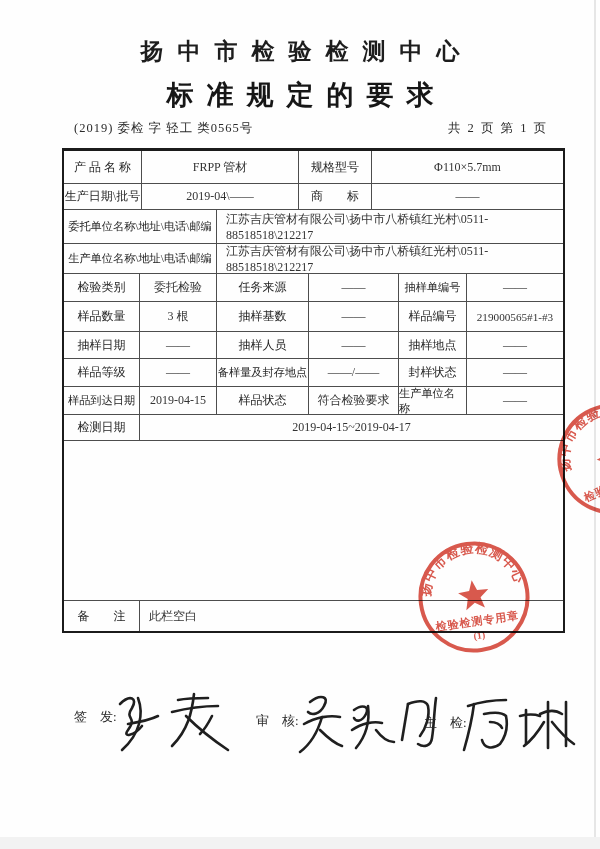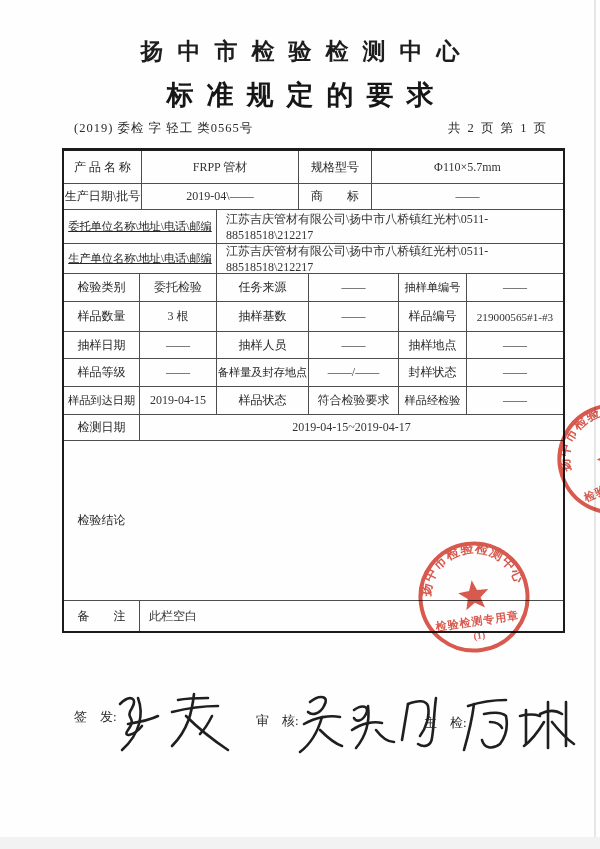--- a/index.html
+++ b/index.html
@@ -25,21 +25,21 @@
   .row{display:flex;border-top:1px solid #4d4d4d;box-sizing:border-box;}
   .row:first-child{border-top:none;}
   .cell{border-left:1px solid #4d4d4d;box-sizing:border-box;display:flex;
         align-items:center;justify-content:center;overflow:hidden;}
   .cell:first-child{border-left:none;}
   .lbl{font-size:12px;color:#262626;}
   .val{font-size:12px;color:#333;}
   .left{justify-content:flex-start;padding-left:9px;text-align:left;}
   .small{font-size:11.2px;letter-spacing:0;}
   .w77{width:77px;flex:none;} .w157{width:157px;flex:none;} .w73{width:73px;flex:none;}
-  .w152{width:152px;flex:none;text-decoration:underline;} .w75{width:75px;flex:none;} .wv77{width:77px;flex:none;}
+  .w152{width:152px;flex:none;} .w75{width:75px;flex:none;} .wv77{width:77px;flex:none;}
   .w92{width:92px;flex:none;} .w90{width:90px;flex:none;} .w68{width:68px;flex:none;}
   .grow{flex:1 1 auto;}
   .h32{height:32px;} .h26{height:26px;} .h34{height:34px;} .h30{height:30px;}
   .h28{height:28px;} .h27{height:27px;} .h55{height:55px;} .h160{height:160px;} .h31{height:31px;}
 
   .concl-cell{position:relative;}
   .concl-text{position:absolute;left:9px;top:44px;font-size:11.8px;color:#2e2e2e;}
   .seal-note{position:absolute;right:12px;top:100px;font-size:11.5px;color:#3a3a3a;}
   .sign-date{position:absolute;right:12px;top:124px;font-size:11.8px;color:#2e2e2e;}
   .sign-date .gap{display:inline-block;width:14px;}
@@ -128,32 +128,31 @@
       <div class="cell val w90">——/——</div>
       <div class="cell lbl w68">封样状态</div>
       <div class="cell val grow">——</div>
     </div>
 
     <div class="row h28">
       <div class="cell lbl w75 small">样品到达日期</div>
       <div class="cell val wv77">2019-04-15</div>
       <div class="cell lbl w92">样品状态</div>
       <div class="cell val w90">符合检验要求</div>
-      <div class="cell lbl w68 small">样品经检验</div>
+      <div class="cell lbl w68 small">生产单位名称</div>
       <div class="cell val grow">——</div>
     </div>
 
     <div class="row h26">
       <div class="cell lbl w75">检测日期</div>
       <div class="cell val grow">2019-04-15~2019-04-17</div>
     </div>
 
 
     <div class="row h160">
-      <div class="cell lbl w75">检验结论</div>
     </div>
 
     <div class="row h31">
       <div class="cell lbl w75">备　　注</div>
       <div class="cell val grow left">此栏空白</div>
     </div>
 
   </div>
 
   <div class="sig-label" style="left:74px;top:708px;">签　发:</div>

